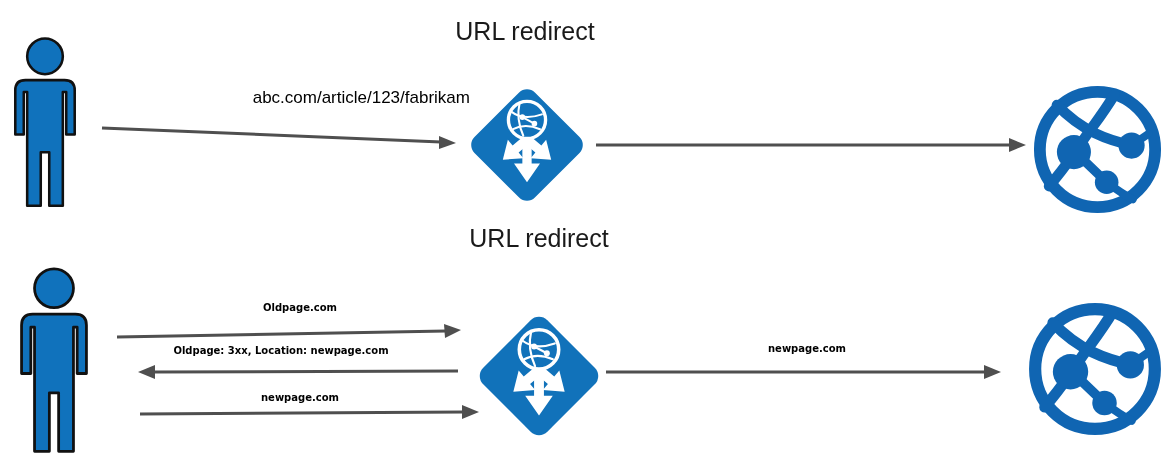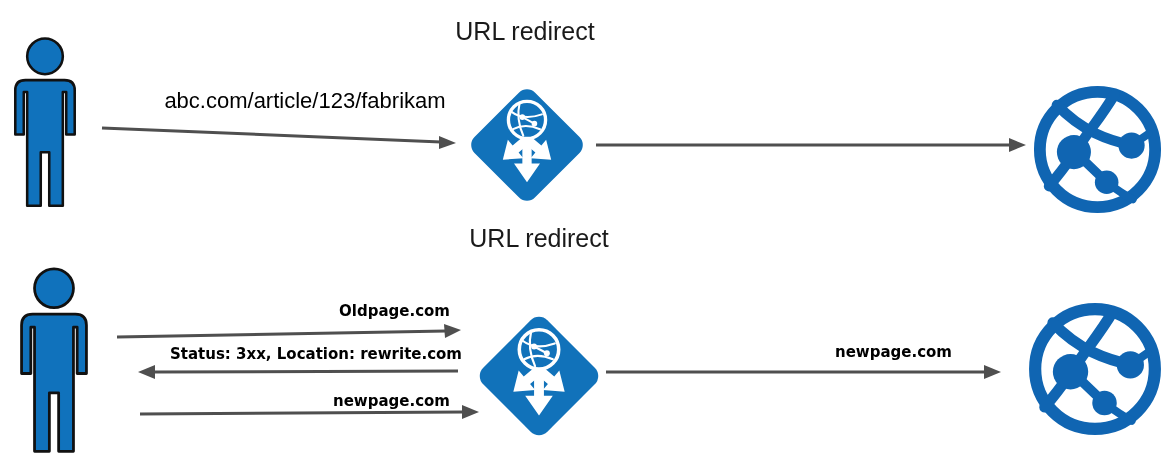--- a/index.html
+++ b/index.html
@@ -14,41 +14,41 @@
   .canvas{
     position:relative;width:1165px;height:465px;background:#ffffff;overflow:hidden;
   }
   .abs{position:absolute;}
   .section-title{
     font-family:"Liberation Sans",sans-serif;
     font-size:25px;color:var(--text-black);text-align:center;letter-spacing:0px;
   }
   .url-label{
     font-family:"Liberation Sans",sans-serif;
-    font-size:22px;color:#000;text-align:center;white-space:nowrap;
+    font-size:17px;color:#000;text-align:right;white-space:nowrap;
   }
   .bold-label{
     font-family:"DejaVu Sans","Liberation Sans",sans-serif;
-    font-weight:bold;font-size:15px;color:#000;text-align:right;white-space:nowrap;
+    font-weight:bold;font-size:10px;color:#000;text-align:center;white-space:nowrap;
   }
   svg{display:block;}
   .arrow-layer{pointer-events:none;}
 </style>
 </head>
 <body>
 
 <div class="canvas">
 
   <div class="abs section-title" style="left:375px;top:17px;width:300px;">URL redirect</div>
   <div class="abs section-title" style="left:389px;top:224px;width:300px;">URL redirect</div>
 
   <div class="abs url-label" style="left:140px;top:88px;width:330px;">abc.com/article/123/fabrikam</div>
 
   <div class="abs bold-label" style="left:150px;top:302px;width:300px;">Oldpage.com</div>
-  <div class="abs bold-label" style="left:100px;top:345px;width:362px;">Status: 3xx, Location: rewrite.com</div>
+  <div class="abs bold-label" style="left:100px;top:345px;width:362px;">Oldpage: 3xx, Location: newpage.com</div>
   <div class="abs bold-label" style="left:150px;top:392px;width:300px;">newpage.com</div>
   <div class="abs bold-label" style="left:662px;top:343px;width:290px;">newpage.com</div>
 
   <svg class="abs arrow-layer" style="left:0;top:0;" width="1165" height="465" viewBox="0 0 1165 465">
     <g stroke="#4f4f4f" stroke-width="3" fill="#4f4f4f">
 
       <g>
         <line x1="102" y1="128" x2="441" y2="142"></line>
         <polygon points="456,143 439,136 439,149" stroke="none"></polygon>
       </g>

